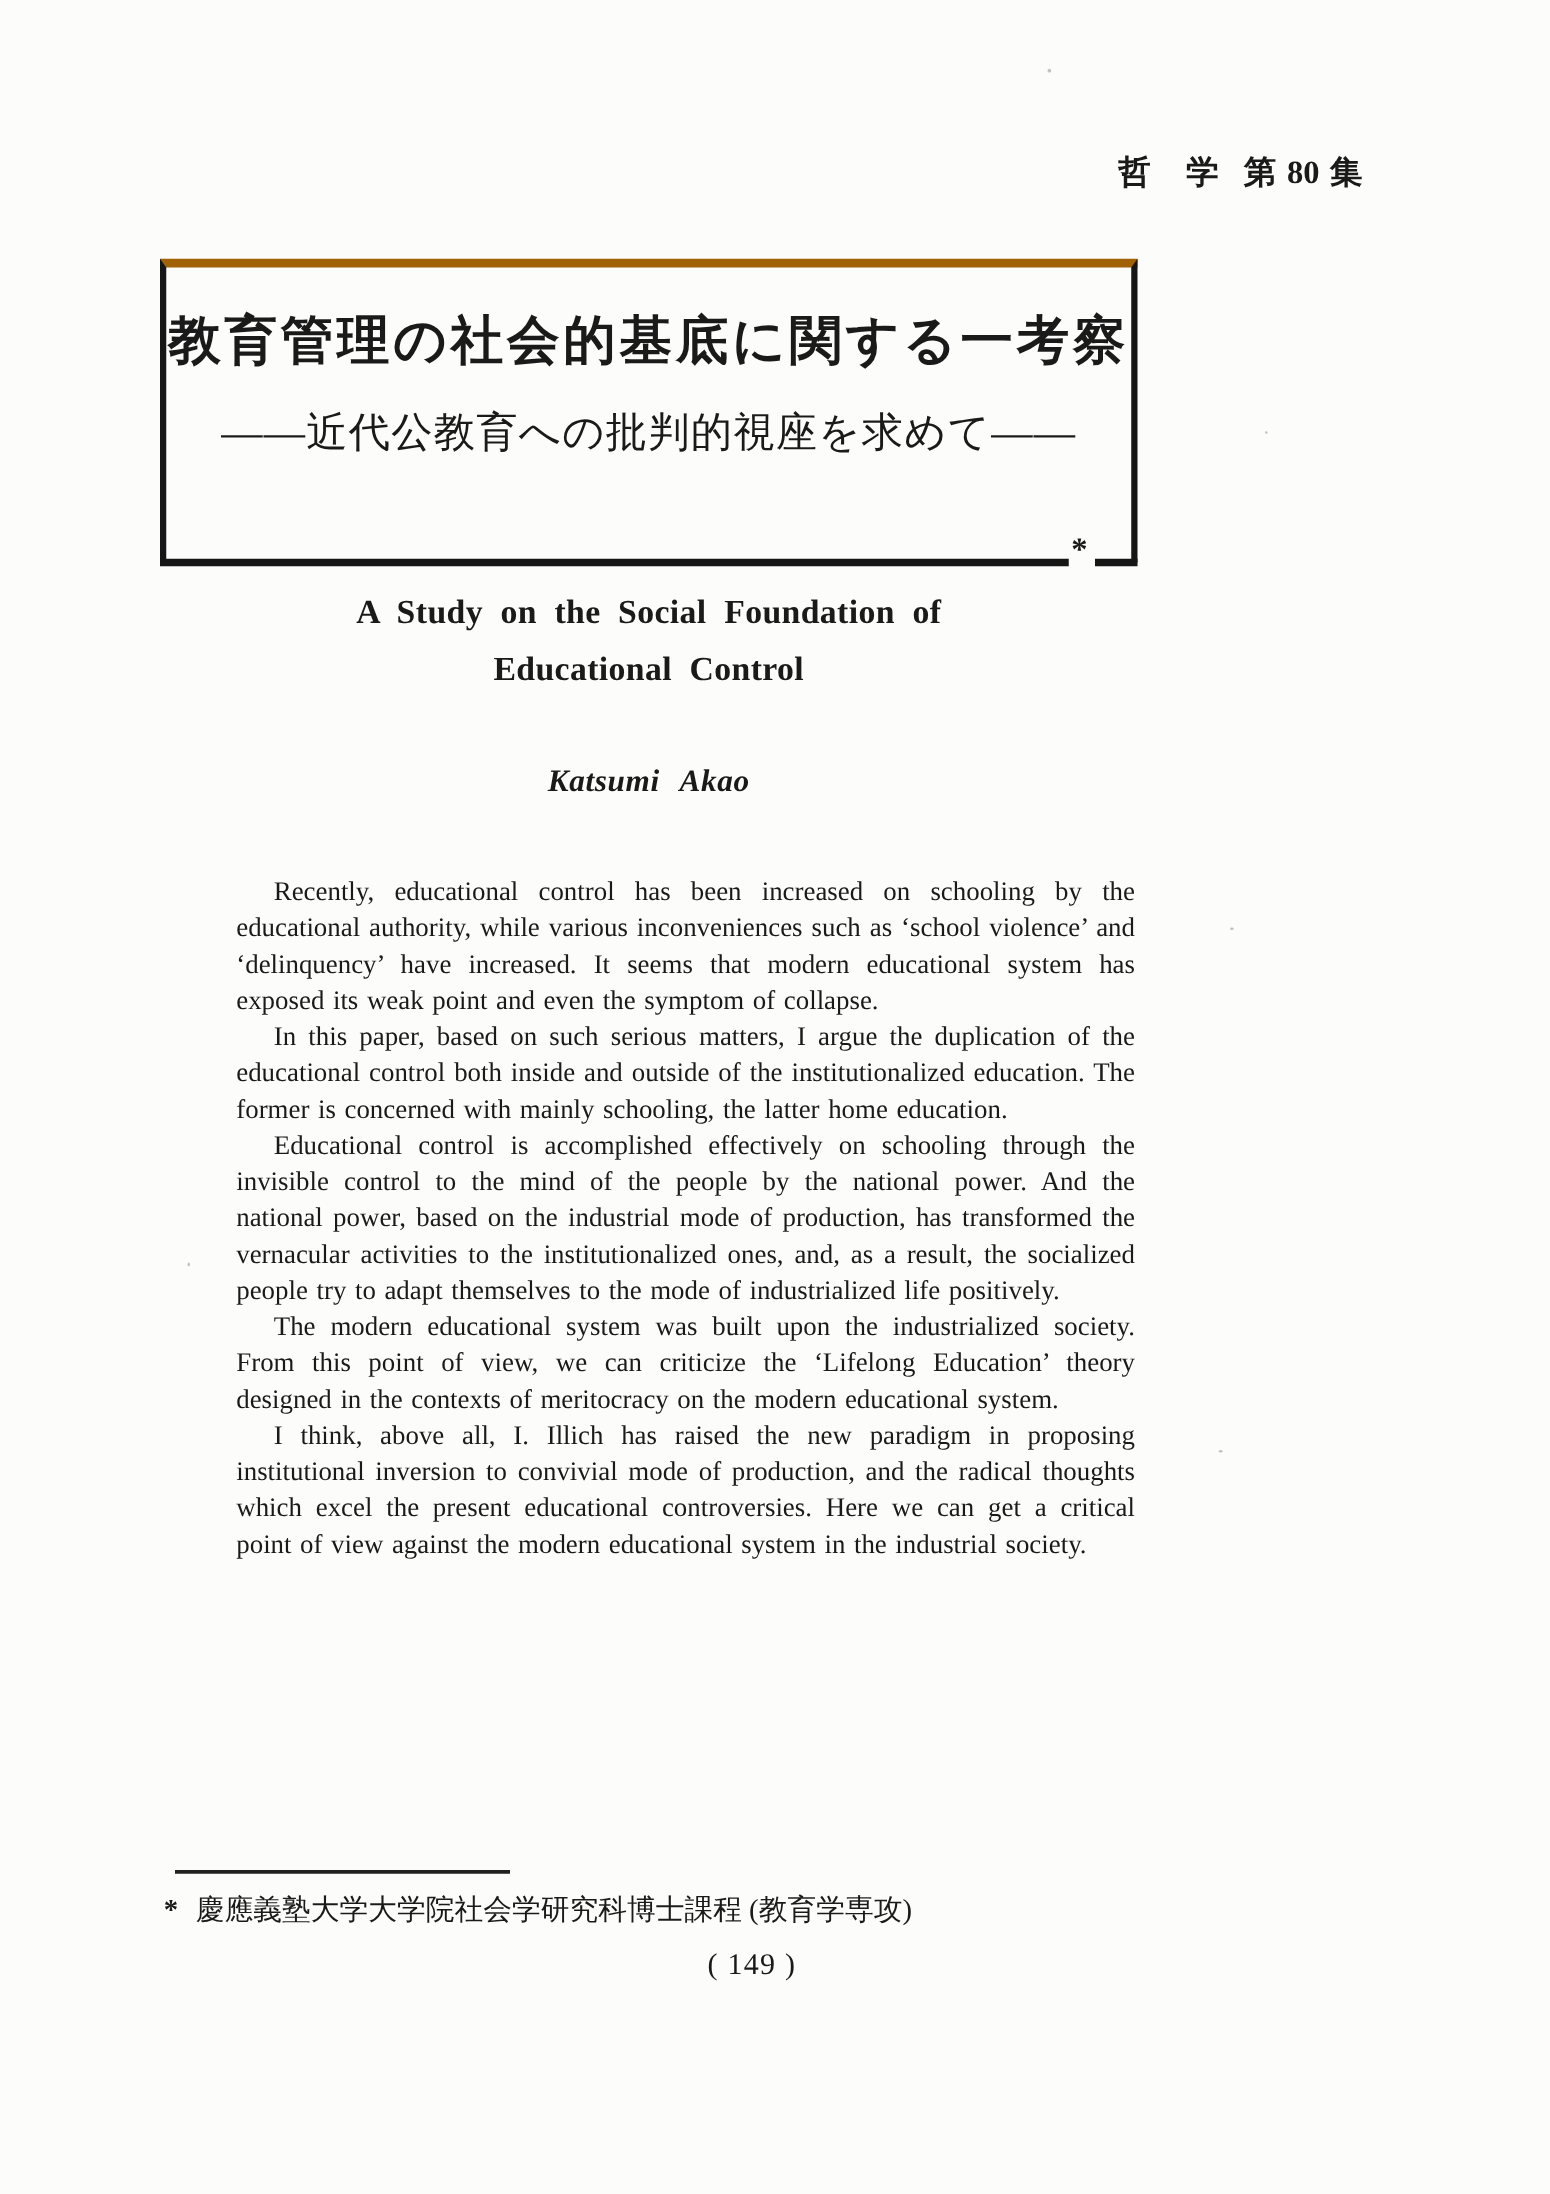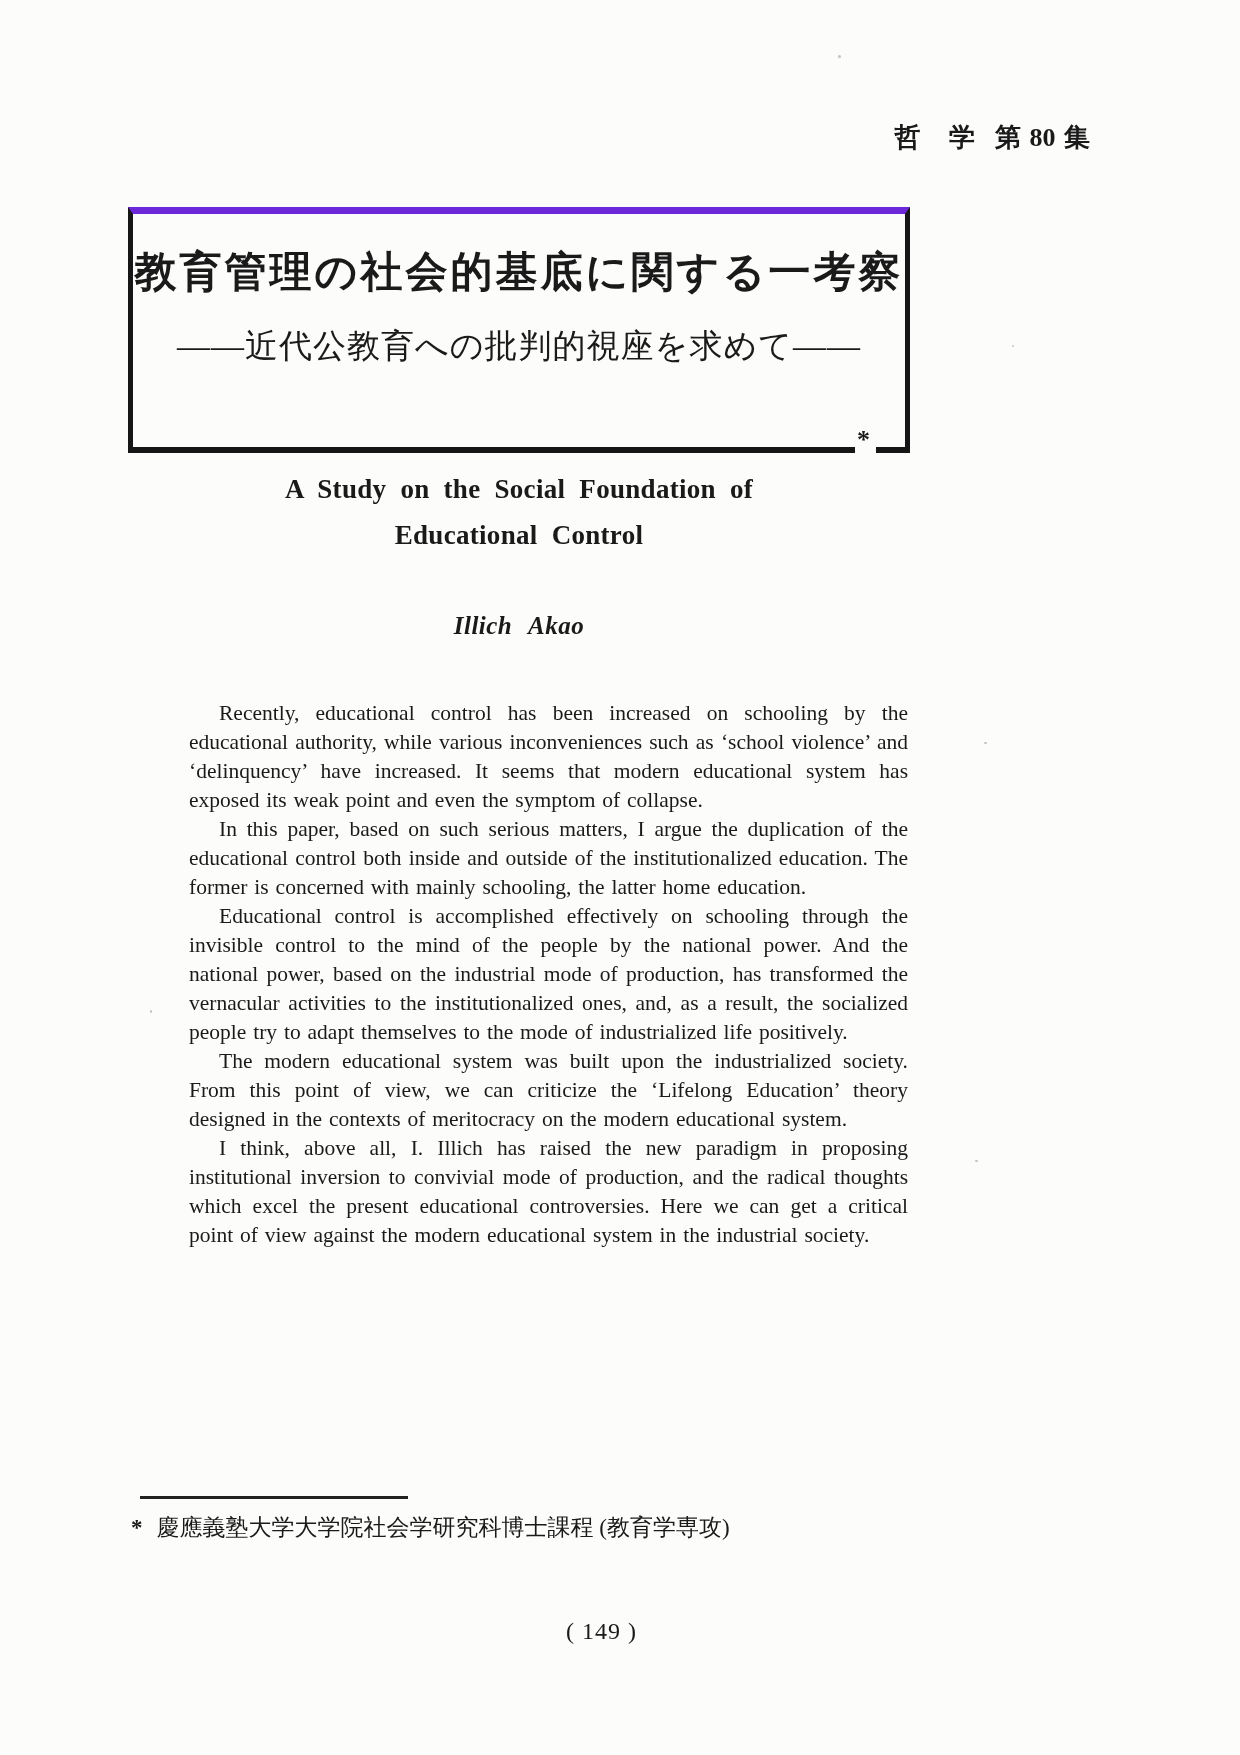--- a/index.html
+++ b/index.html
@@ -18,21 +18,21 @@
     position: absolute; top: 120px; right: 150px;
     font-size: 26px; font-weight: 600; white-space: nowrap;
   }
   .masthead .journal { word-spacing: 22px; margin-right: 20px; }
   .masthead .volume { word-spacing: 2px; }
 
   
   .title-box {
     position: absolute; left: 128px; top: 207px;
     width: 782px; height: 243px; box-sizing: border-box;
-    border-top: 7px solid #6d28d9;
+    border-top: 7px solid #a16207;
     border-left: 5px solid #161616;
     border-right: 5px solid #161616;
   }
   .main-title {
     margin-top: 30px; text-align: center;
     font-size: 42px; font-weight: 600; letter-spacing: 3px;
     white-space: nowrap;
   }
   .sub-title {
     margin-top: 24px; text-align: center;
@@ -81,21 +81,21 @@
     position: absolute; top: 1496px; left: 140px;
     width: 268px; height: 3px; background: #222;
   }
   .footnote {
     position: absolute; top: 1512px; left: 131px; width: 960px;
     font-size: 23px; white-space: nowrap;
   }
   .footnote .marker { font-weight: bold; margin-right: 14px; }
 
   .page-number {
-    position: absolute; top: 1618px; left: 566px;
+    position: absolute; top: 1559px; left: 566px;
     font-size: 24px; letter-spacing: 1px; white-space: nowrap;
   }
 
   
   .speck { position: absolute; background: #9a9a95; border-radius: 50%; opacity: .6; }
   .sp1 { width: 3px; height: 3px; left: 838px; top: 55px; }
   .sp2 { width: 2px; height: 2px; left: 1012px; top: 345px; }
   .sp3 { width: 3px; height: 2px; left: 984px; top: 742px; }
   .sp4 { width: 2px; height: 3px; left: 150px; top: 1010px; }
   .sp5 { width: 3px; height: 2px; left: 975px; top: 1160px; }
@@ -117,21 +117,21 @@
       <span class="author-asterisk">*</span>
       <span class="rule-right"></span>
     </div>
   </div>
 
   <div class="english-title">
     <div>A Study on the Social Foundation of</div>
     <div>Educational Control</div>
   </div>
 
-  <div class="author-en">Illich Akao</div>
+  <div class="author-en">Katsumi Akao</div>
 
   <div class="abstract">
     <p>Recently, educational control has been increased on schooling by the educational authority, while various inconveniences such as ‘school violence’ and ‘delinquency’ have increased.  It seems that modern educational system has exposed its weak point and even the symptom of collapse.</p>
     <p>In this paper, based on such serious matters, I argue the duplication of the educational control both inside and outside of the institutionalized education.  The former is concerned with mainly schooling, the latter home education.</p>
     <p>Educational control is accomplished effectively on schooling through the invisible control to the mind of the people by the national power.  And the national power, based on the industrial mode of production, has transformed the vernacular activities to the institutionalized ones, and, as a result, the socialized people try to adapt themselves to the mode of industrialized life positively.</p>
     <p>The modern educational system was built upon the industrialized society.  From this point of view, we can criticize the ‘Lifelong Education’ theory designed in the contexts of meritocracy on the modern educational system.</p>
     <p>I think, above all, I. Illich has raised the new paradigm in proposing institutional inversion to convivial mode of production, and the radical thoughts which excel the present educational controversies.  Here we can get a critical point of view against the modern educational system in the industrial society.</p>
   </div>
 
   <div class="footnote-rule"></div>

